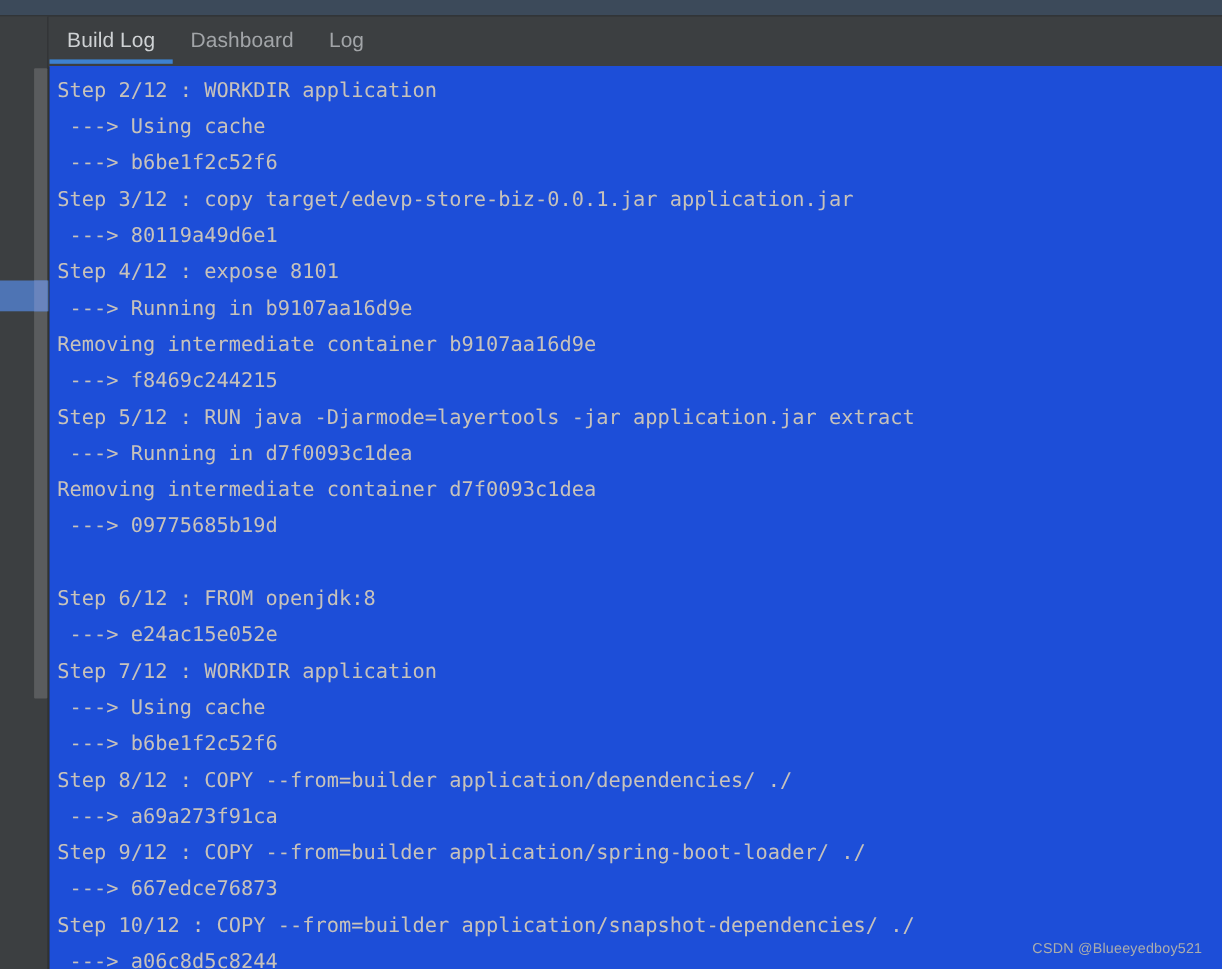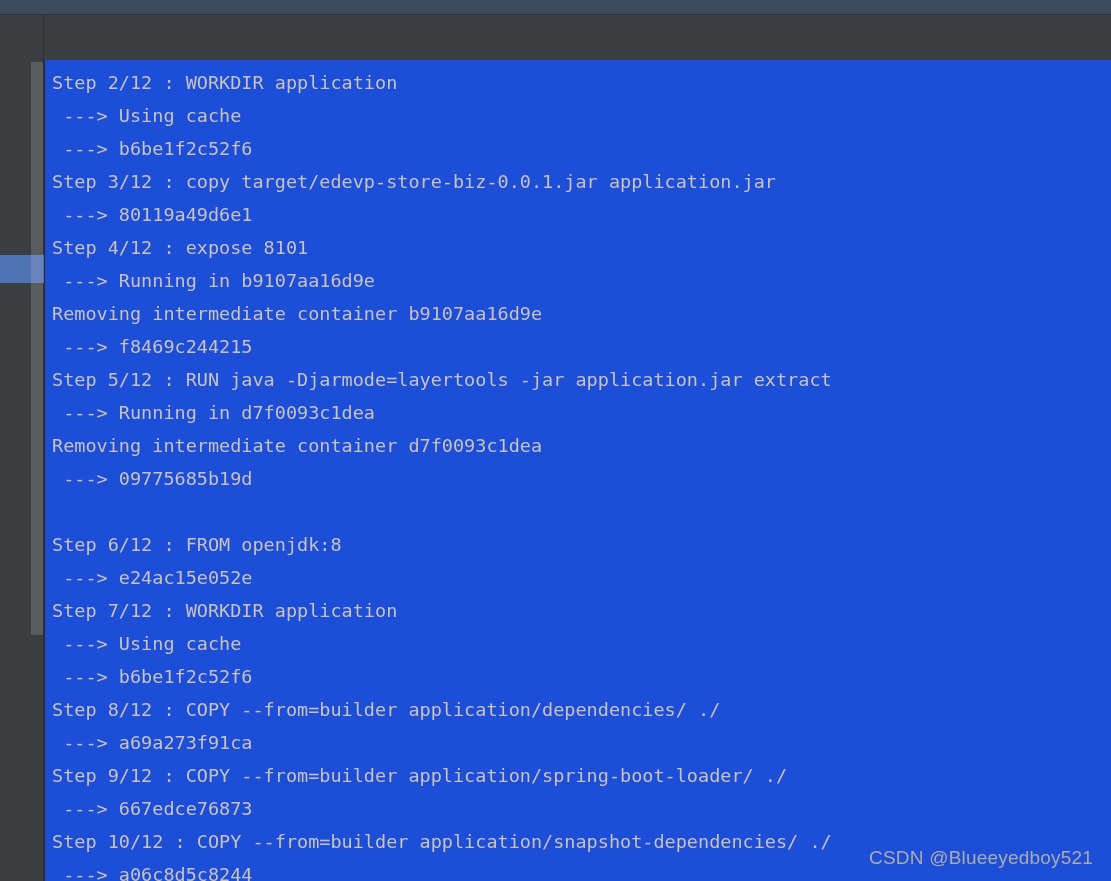--- a/index.html
+++ b/index.html
@@ -144,33 +144,45 @@
     white-space: pre;
   }
   .log-line.blank { color: transparent; }
 
   
   .watermark {
     position: absolute;
     right: 18px;
     bottom: 12px;
     font-family: "Liberation Sans", sans-serif;
-    font-size: 19px;
+    font-size: 13px;
     color: #a9acae;
     letter-spacing: .2px;
     pointer-events: none;
   }
 </style>
 </head>
 <body>
 
 <div class="top-bar"></div>
 
 <div class="tab-row">
   <div class="tab-row-gutter"></div>
+  <div class="tab-strip" id="tab-strip">
+      <div class="tab active">
+        <span>Build Log</span>
+        <span class="tab-underline"></span>
+      </div>
+      <div class="tab">
+        <span>Dashboard</span>
+      </div>
+      <div class="tab">
+        <span>Log</span>
+      </div>
+    </div>
 </div>
 
 <div class="gutter">
   <div class="scroll-track"></div>
   <div class="scroll-thumb"></div>
   <div class="gutter-marker"></div>
   <div class="gutter-marker-overlap"></div>
 </div>
 
 <div class="console">

